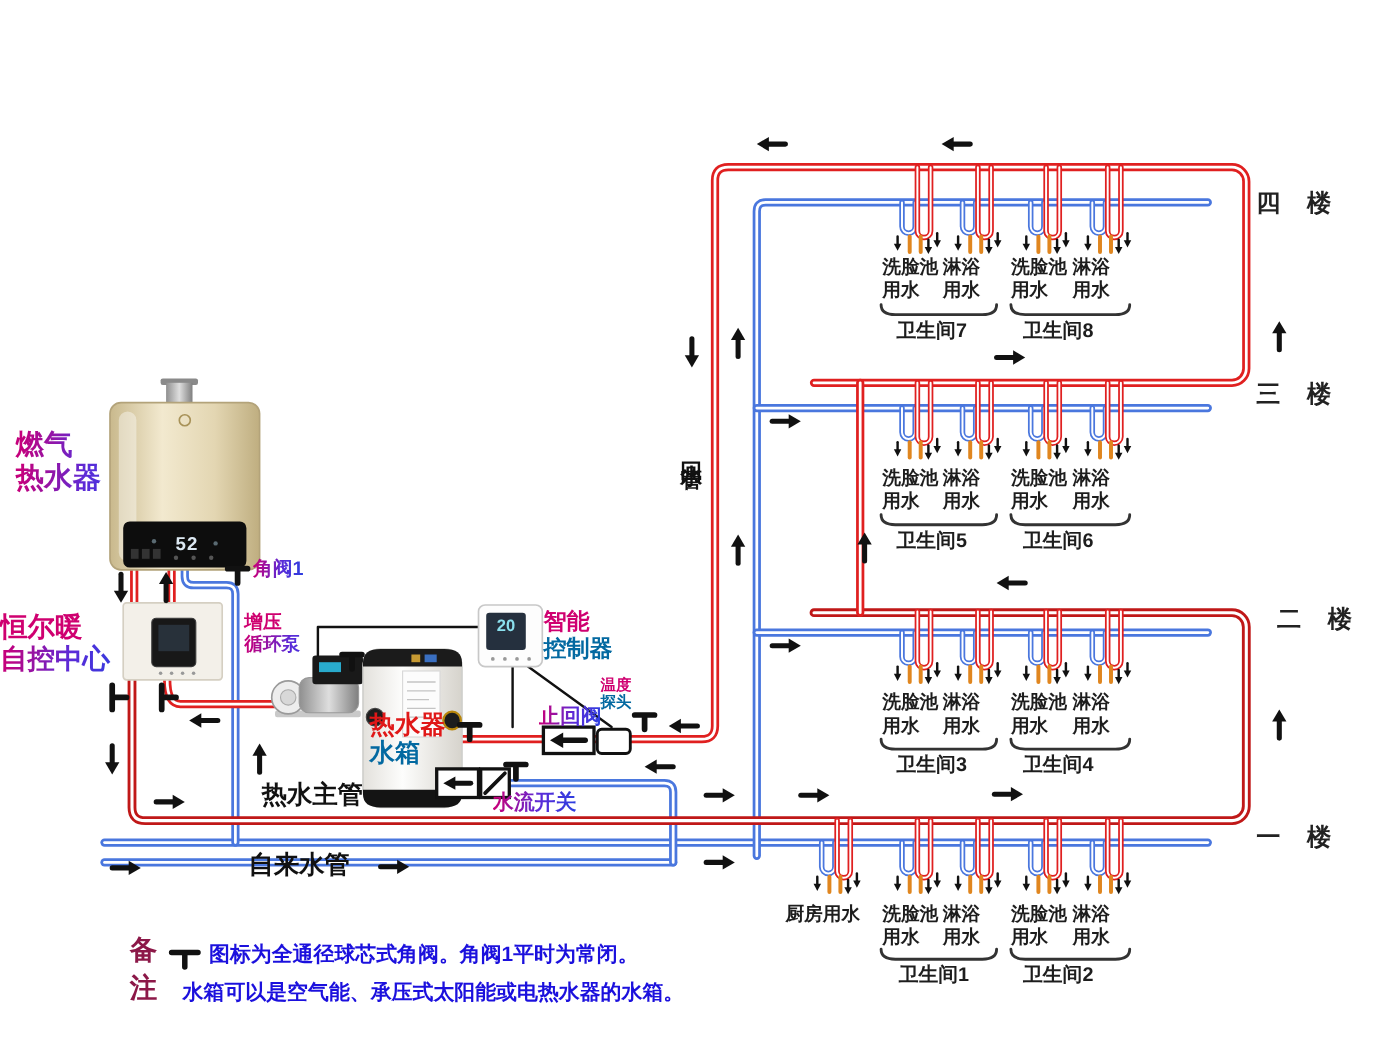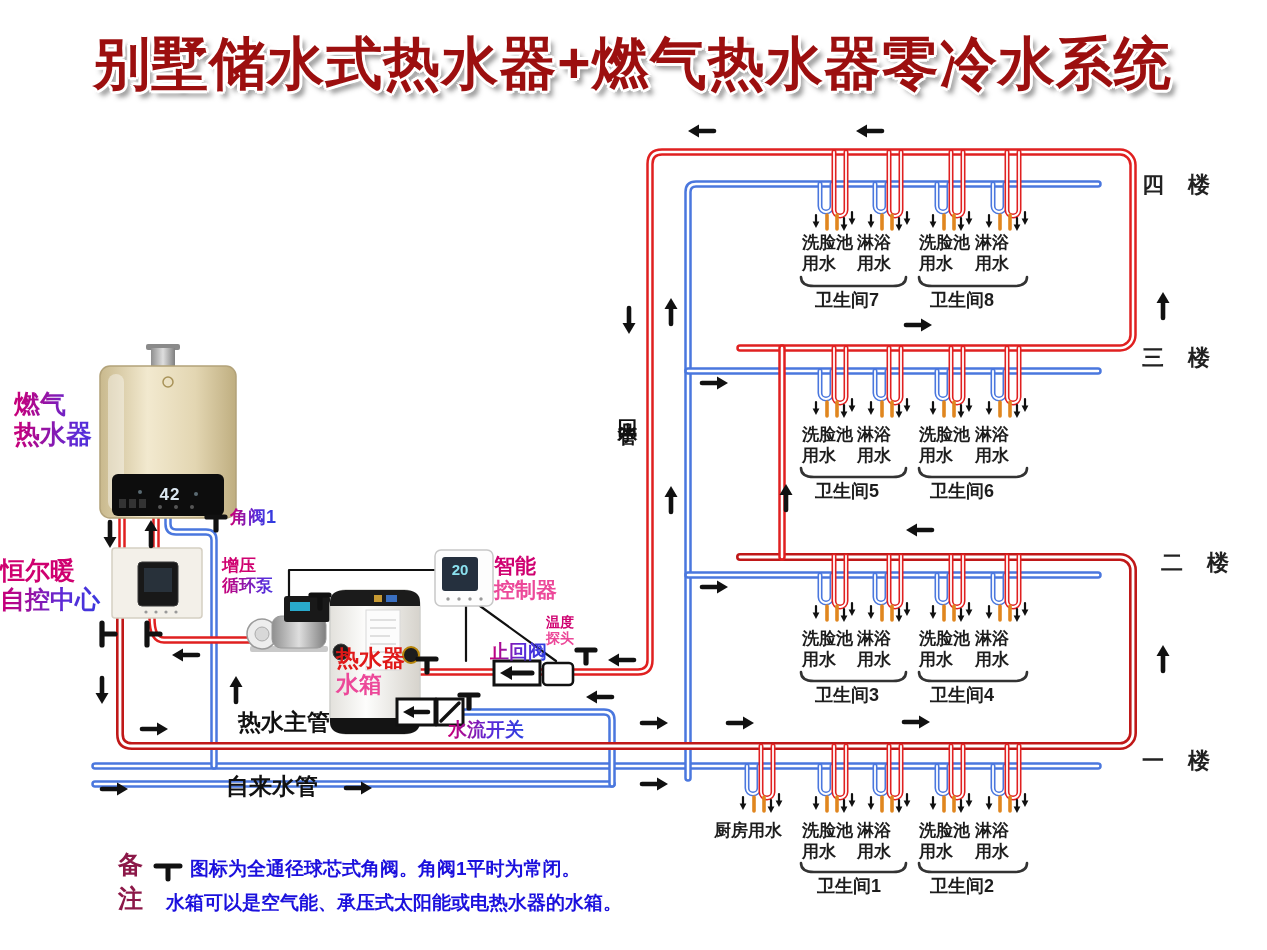--- a/index.html
+++ b/index.html
@@ -6,21 +6,21 @@
   .stage{position:relative;width:1267px;height:950px;background:#fff;overflow:hidden;
          font-family:"Liberation Sans","DejaVu Sans",sans-serif;}
   .title{position:absolute;left:30px;top:26px;width:1205px;text-align:center;
          font-size:57px;font-weight:900;letter-spacing:1px;color:#9c0f0f;
          text-shadow:-2px -2px 0 #fff,2px -2px 0 #fff,-2px 2px 0 #fff,2px 2px 0 #fff,
                      0 -3px 0 #fff,0 3px 0 #fff,-3px 0 0 #fff,3px 0 0 #fff,
                      5px 6px 5px rgba(40,40,40,.5);}
   .lbl{position:absolute;font-weight:bold;text-align:left;line-height:1.15;white-space:nowrap;}
   .g1{background:linear-gradient(95deg,#c4007c 5%,#5b2bd8 55%,#2a3fe0);
       -webkit-background-clip:text;background-clip:text;color:transparent;}
-  .mag{color:#cf0070}.pur{color:#ec4899}.redc{color:#e01818}.blk{color:#111}
+  .mag{color:#cf0070}.pur{color:#0369a1}.redc{color:#e01818}.blk{color:#111}
   .vert{writing-mode:vertical-rl;text-orientation:upright;letter-spacing:3px;}
   .noteb{color:#1b10dd;text-align:right;}
   .remark{color:#8c1848;}
   .floor-name{letter-spacing:9px;color:#222;}
   .fixlbl{color:#1d1d1d;font-size:17px;line-height:21px;}
   .bathlbl{color:#1d1d1d;font-size:18px;}
   svg{position:absolute;left:0;top:0;}
   .disp{position:absolute;font-weight:bold;text-align:center;}
 </style>
 </head>
@@ -431,21 +431,20 @@
         <polygon points="372,788 361,781.5 361,794.5" fill="#111"></polygon>
         <path d="M 642 784 H 660" fill="none" stroke="#111" stroke-width="4.6" stroke-linecap="round" stroke-linejoin="round"></path>
         <polygon points="668,784 657,777.5 657,790.5" fill="#111"></polygon>
         <path d="M 110 522 V 540" fill="none" stroke="#111" stroke-width="4.6" stroke-linecap="round" stroke-linejoin="round"></path>
         <polygon points="110,548 103.5,537 116.5,537" fill="#111"></polygon>
         <path d="M 151 546 V 528" fill="none" stroke="#111" stroke-width="4.6" stroke-linecap="round" stroke-linejoin="round"></path>
         <polygon points="151,520 144.5,531 157.5,531" fill="#111"></polygon>
       </g>
     </svg>
 
-  <div class="title">别墅储水式热水器+燃气热水器零冷水系统</div>
 
   <div class="lbl" style="left:14px;top:390px;width:116px;font-size:26px">
     <div class="g1">燃气</div>
     <div class="g1">热水器</div>
   </div>
   <div class="lbl" style="left:0px;top:556px;width:116px;font-size:25px">
     <div class="mag">恒尔暖</div>
     <div class="g1">自控中心</div>
   </div>
   <div class="lbl g1" style="left:230px;top:507px;font-size:18px">角阀1</div>
@@ -464,21 +463,21 @@
   <div class="lbl" style="left:546px;top:614px;width:54px;font-size:14px">
     <div class="mag">温度</div>
     <div class="pur">探头</div>
   </div>
   <div class="lbl g1" style="left:490px;top:641px;font-size:19px">止回阀</div>
   <div class="lbl g1" style="left:448px;top:719px;font-size:19px">水流开关</div>
   <div class="lbl blk" style="left:238px;top:709px;font-size:23px">热水主管</div>
   <div class="lbl blk" style="left:226px;top:773px;font-size:23px">自来水管</div>
   <div class="lbl blk vert" style="left:616px;top:404px;font-size:20px">回水管</div>
 
-  <div class="disp" style="left:150px;top:485px;width:40px;font-size:17px;color:#dce8f2;letter-spacing:1px">42</div>
+  <div class="disp" style="left:150px;top:485px;width:40px;font-size:17px;color:#dce8f2;letter-spacing:1px">52</div>
   <div class="disp" style="left:444px;top:561px;width:32px;font-size:15px;color:#8be0ee">20</div>
 
   <div class="lbl remark" style="left:118px;top:850px;width:30px;font-size:25px">备</div>
   <div class="lbl remark" style="left:118px;top:884px;width:30px;font-size:25px">注</div>
   <div class="lbl noteb" style="left:190px;top:858px;font-size:19px">图标为全通径球芯式角阀。角阀1平时为常闭。</div>
   <div class="lbl noteb" style="left:166px;top:892px;font-size:19px">水箱可以是空气能、承压式太阳能或电热水器的水箱。</div>
 
   <div id="gen">
       <div class="lbl floor-name" style="left: 1142px; top: 148px; width: 96px; font-size: 22px; text-align: left; margin-top: 24px;">四 楼</div>
       <div class="lbl fixlbl" style="left: 802px; top: 232px; width: 62px;">

